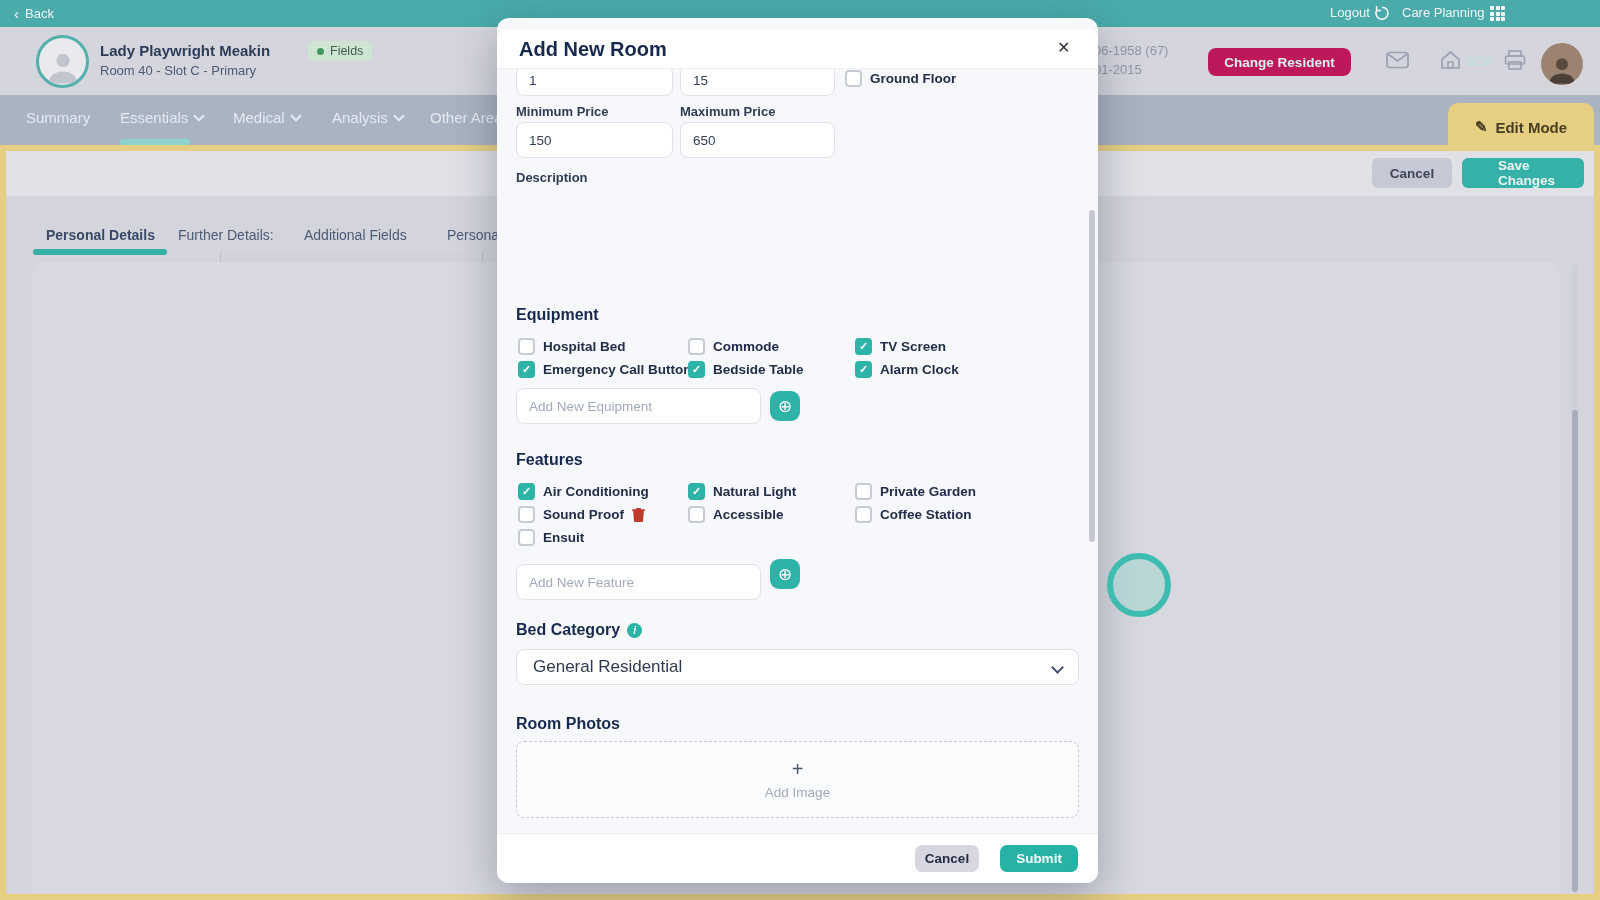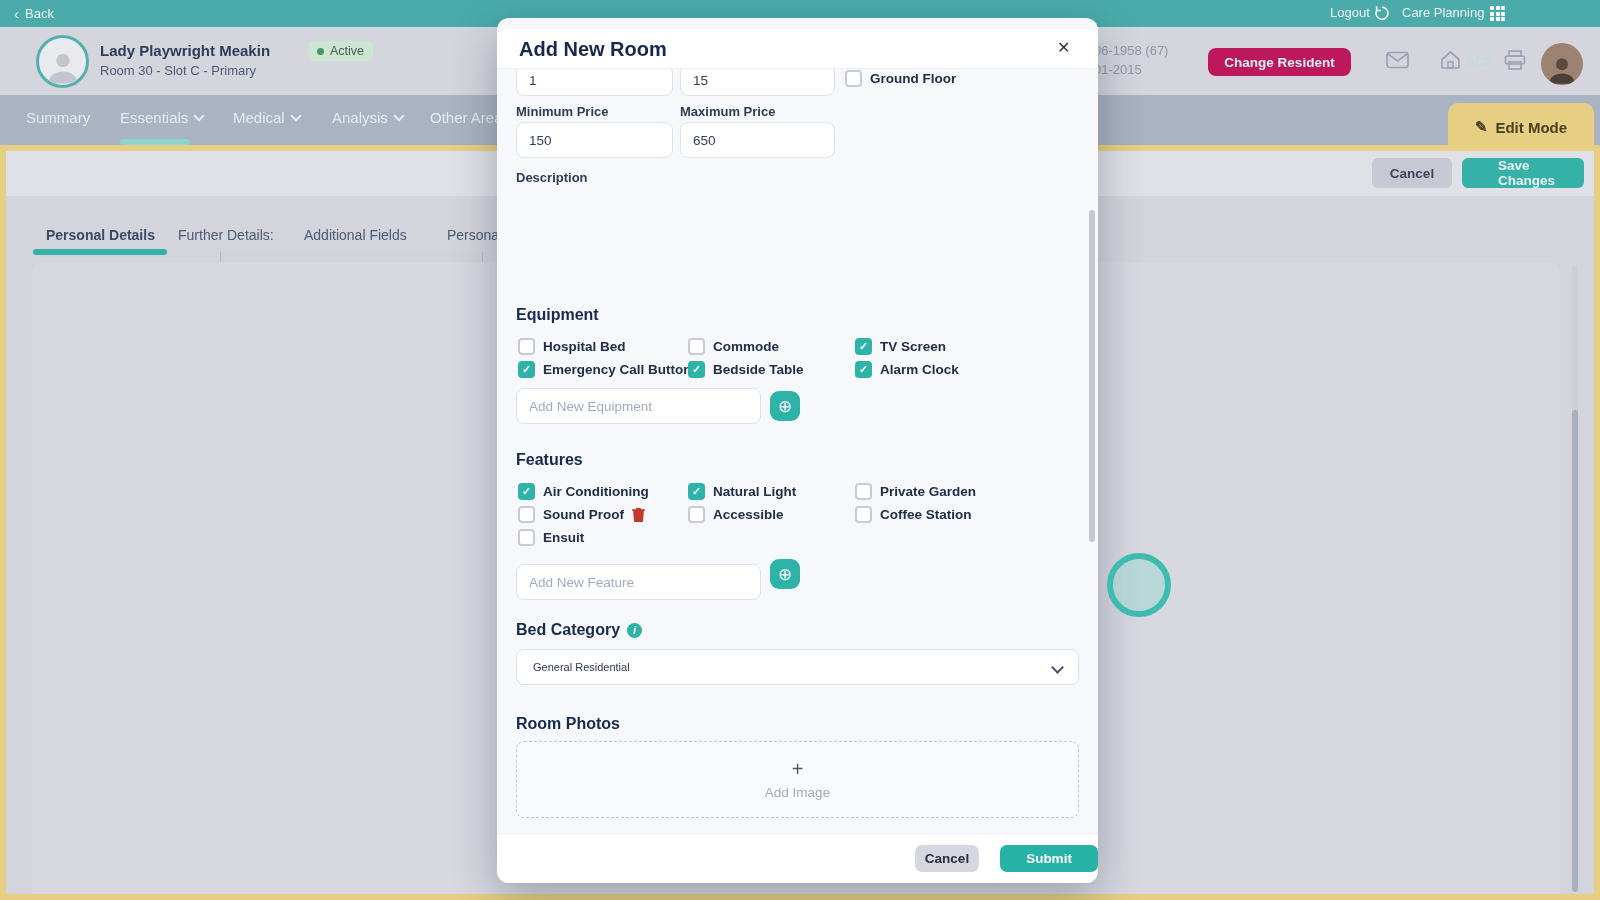--- a/index.html
+++ b/index.html
@@ -74,21 +74,21 @@
   .msect { position:absolute; font-size:16px; font-weight:bold; color:#152a4e; z-index:11; display:flex; align-items:center; gap:7px; }
   .cbrow { position:absolute; display:flex; align-items:center; gap:8px; z-index:11; cursor:pointer;justify-content:flex-end; }
   .cb { width:17px; height:17px; border-radius:4px; border:2px solid #c6cbd4; background:#fff;
     display:flex; align-items:center; justify-content:center; flex:0 0 auto; }
   .cb.on { background:#2db3a8; border-color:#2db3a8; }
   .cb i { font-style:normal; color:#fff; font-size:11px; font-weight:bold; line-height:1; }
   .cbl { font-size:13.5px; font-weight:bold; color:#202e4a; white-space:nowrap; }
   .plusbtn { position:absolute; width:30px; height:30px; border-radius:9px; background:#2db3a8; color:#fff;
     display:flex; align-items:center; justify-content:center; font-size:17px; z-index:11; cursor:pointer; }
   .m-select { position:absolute; background:#fff; border:1px solid #dde1e9; border-radius:8px; height:36px;
-    display:flex; align-items:center; padding:0 16px; font-size:11px; color:#2d3950; z-index:11; justify-content:space-between; cursor:pointer; }
+    display:flex; align-items:center; padding:0 16px; font-size:17px; color:#2d3950; z-index:11; justify-content:space-between; cursor:pointer; }
   .dashed { position:absolute; border:1.6px dashed #c7cad2; border-radius:8px; background:#fafbfc; z-index:11;
     display:flex; flex-direction:column; align-items:center; justify-content:center; gap:6px; }
   .m-foot { position:absolute; left:0; top:815px; width:601px; height:50px; background:#fff; border-top:1px solid #e9ebf0;
     border-radius:0 0 12px 12px; z-index:12; }
   .click-ring { position:absolute; left:610px; top:535px; width:64px; height:64px; border-radius:50%;
     border:6px solid #3fbcb0; background:rgba(150,214,206,0.45); z-index:13; pointer-events:none; }
   .info-ic { width:15px; height:15px; border-radius:50%; background:#2db3a8; color:#fff; font-size:10px; font-weight:bold;
     display:inline-flex; align-items:center; justify-content:center; font-style:italic; }
   .grid-ic { display:grid; grid-template-columns:repeat(3,4px); grid-template-rows:repeat(3,4px); gap:1.5px; }
   .grid-ic b { background:#fff; border-radius:1px; }
@@ -131,23 +131,23 @@
   <div class="abs hdr">
     <div class="avatar-ring" style="left:36px;top:8px;">
       <svg width="38" height="38" viewBox="0 0 24 24">
           <circle cx="12" cy="8.5" r="4.2" fill="#c2c5ce"></circle>
           <path d="M3 23c0-5 4.2-7.5 9-7.5s9 2.5 9 7.5" fill="#c2c5ce"></path>
         </svg>
     </div>
     <div class="abs" style="left:100px;top:15px;font-size:15px;font-weight:bold;color:#2d3d59;">Lady Playwright Meakin</div>
     <div class="badge" style="left:308px;top:14px;">
       <span class="dot"></span>
-      <span>Active</span>
-    </div>
-    <div class="abs" style="left:100px;top:36px;font-size:13px;color:#4a5a74;">Room 30 - Slot C - Primary</div>
+      <span>Fields</span>
+    </div>
+    <div class="abs" style="left:100px;top:36px;font-size:13px;color:#4a5a74;">Room 40 - Slot C - Primary</div>
 
     <div class="abs" style="left:1094px;top:16px;font-size:13px;color:#8f97a9;">06-1958 (67)</div>
     <div class="abs" style="left:1094px;top:35px;font-size:13px;color:#8f97a9;">01-2015</div>
 
     <div class="btn" style="left:1208px;top:21px;width:143px;height:28px;background:#be185d;color:#e0f0ef;border-radius:8px;">Change Resident</div>
 
     <span class="hdr-ic" style="left:1386px;top:24px;">
       <svg width="23" height="18" viewBox="0 0 23 18">
           <rect x="1" y="1.5" width="21" height="15" rx="2.5" fill="none" stroke="#9aa2b3" stroke-width="1.7"></rect>
           <path d="M2 3l9.5 7L21 3" fill="none" stroke="#9aa2b3" stroke-width="1.7"></path>
@@ -439,17 +439,17 @@
 
     <div class="scroll" style="left:592px;top:192px;width:6px;height:332px;background:#c5c8d1;z-index:12;"></div>
 
     <div class="m-rel m-head">
       <div class="m-title">Add New Room</div>
       <div class="m-close">✕</div>
     </div>
 
     <div class="m-foot">
       <div class="btn" style="left:418px;top:11px;width:64px;height:27px;background:#d6d7e0;color:#242e40;border-radius:7px;">Cancel</div>
-      <div class="btn" style="left:503px;top:11px;width:98px;height:27px;background:#26b2a4;color:#ffffff;border-radius:7px;">Submit</div>
+      <div class="btn" style="left:503px;top:11px;width:78px;height:27px;background:#26b2a4;color:#ffffff;border-radius:7px;">Submit</div>
     </div>
   </div>
 
 </div>
 
 </body></html>

